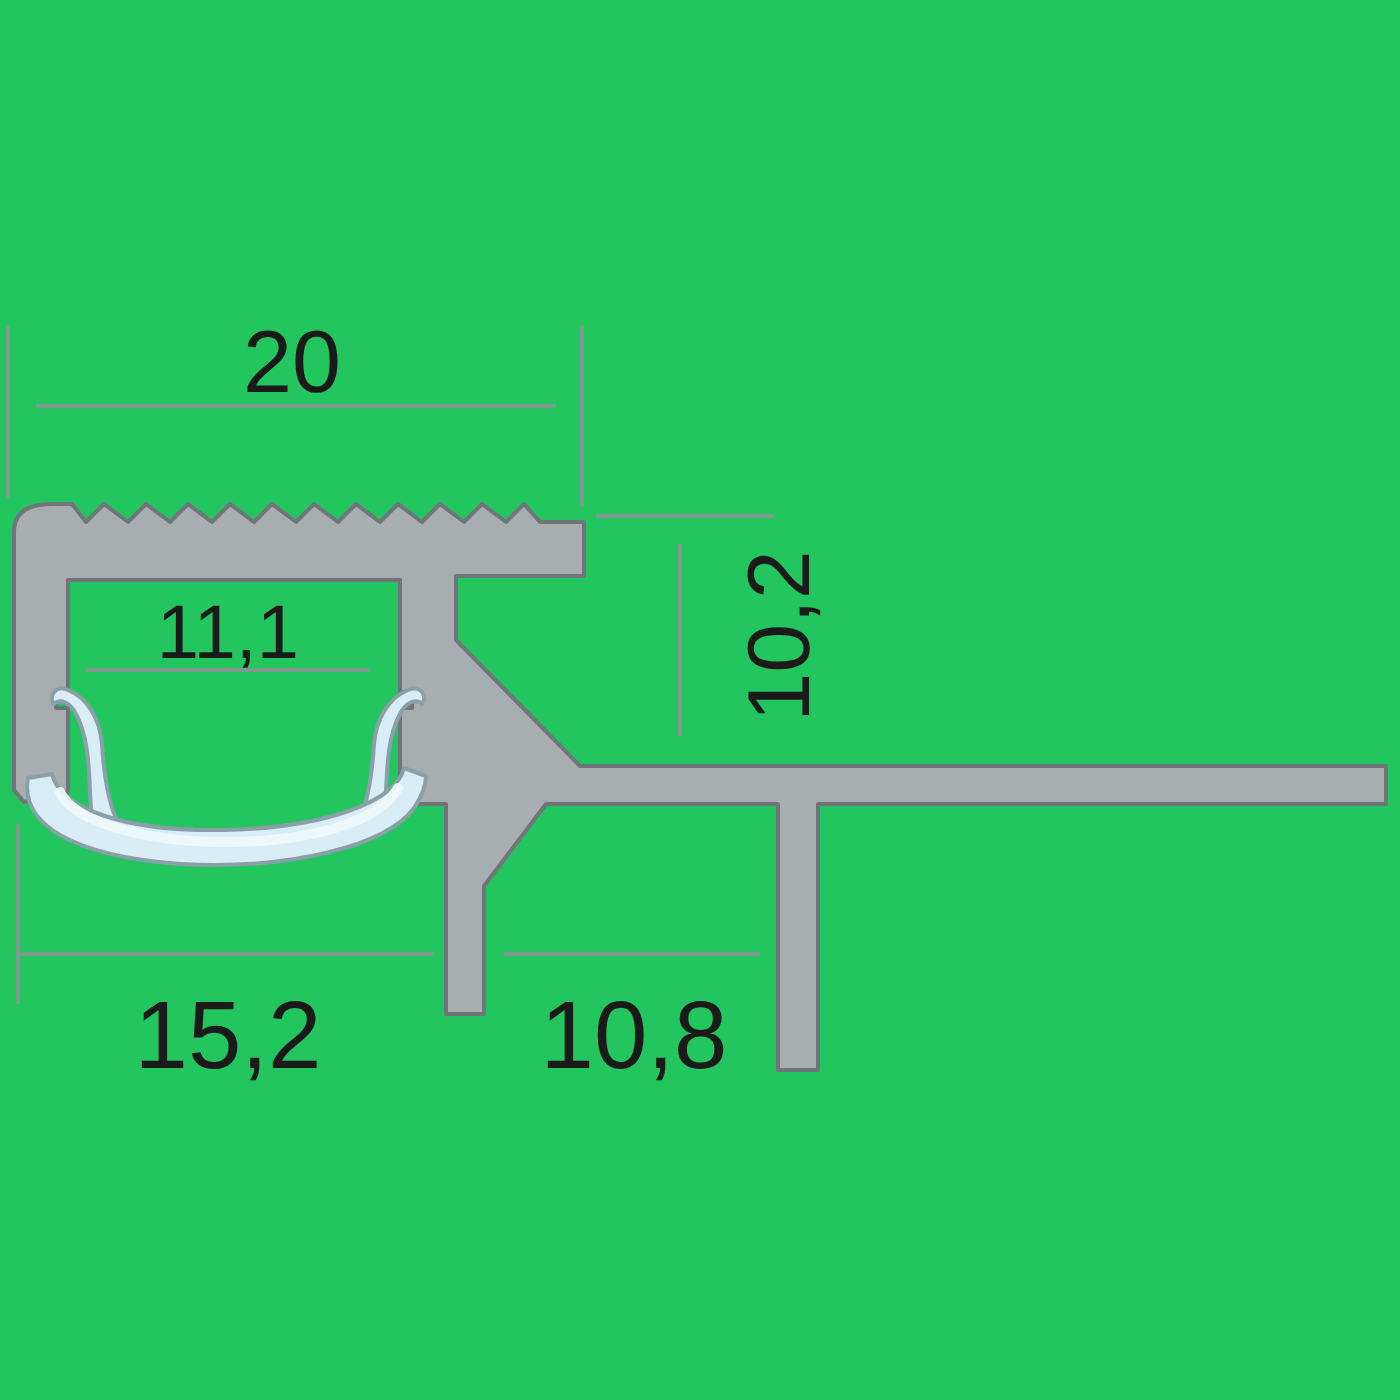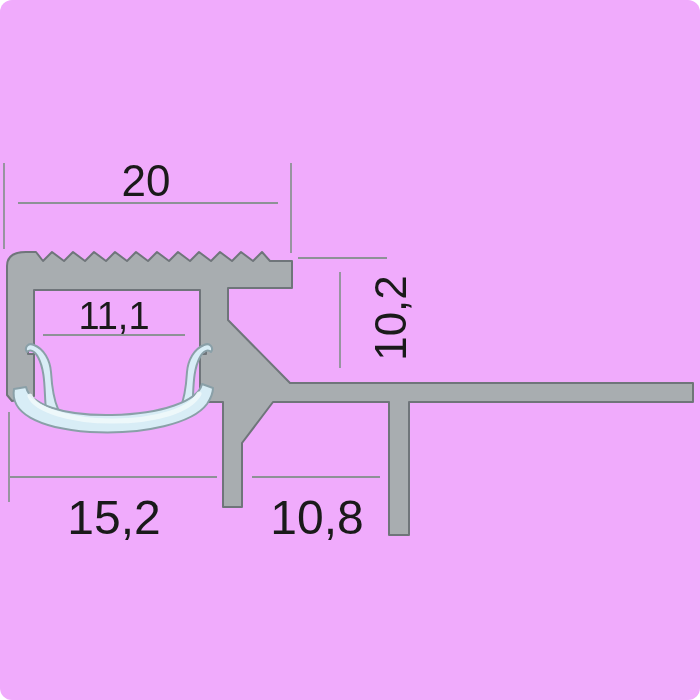--- a/index.html
+++ b/index.html
@@ -4,23 +4,22 @@
 <style>
   html, body {
     margin: 0;
     padding: 0;
     background: #ffffff;
   }
   .canvas {
     position: relative;
     width: 700px;
     height: 700px;
-    background: #f0abfc;
+    background: #22c55e;
     overflow: hidden;
-    border-radius: 12px;
   }
   svg { display: block; }
   .profile-outline {
     stroke: #6f757a;
     stroke-width: 2;
     stroke-linejoin: round;
   }
   .diffuser-outline {
     stroke: #8aa0a8;
     stroke-width: 2;

